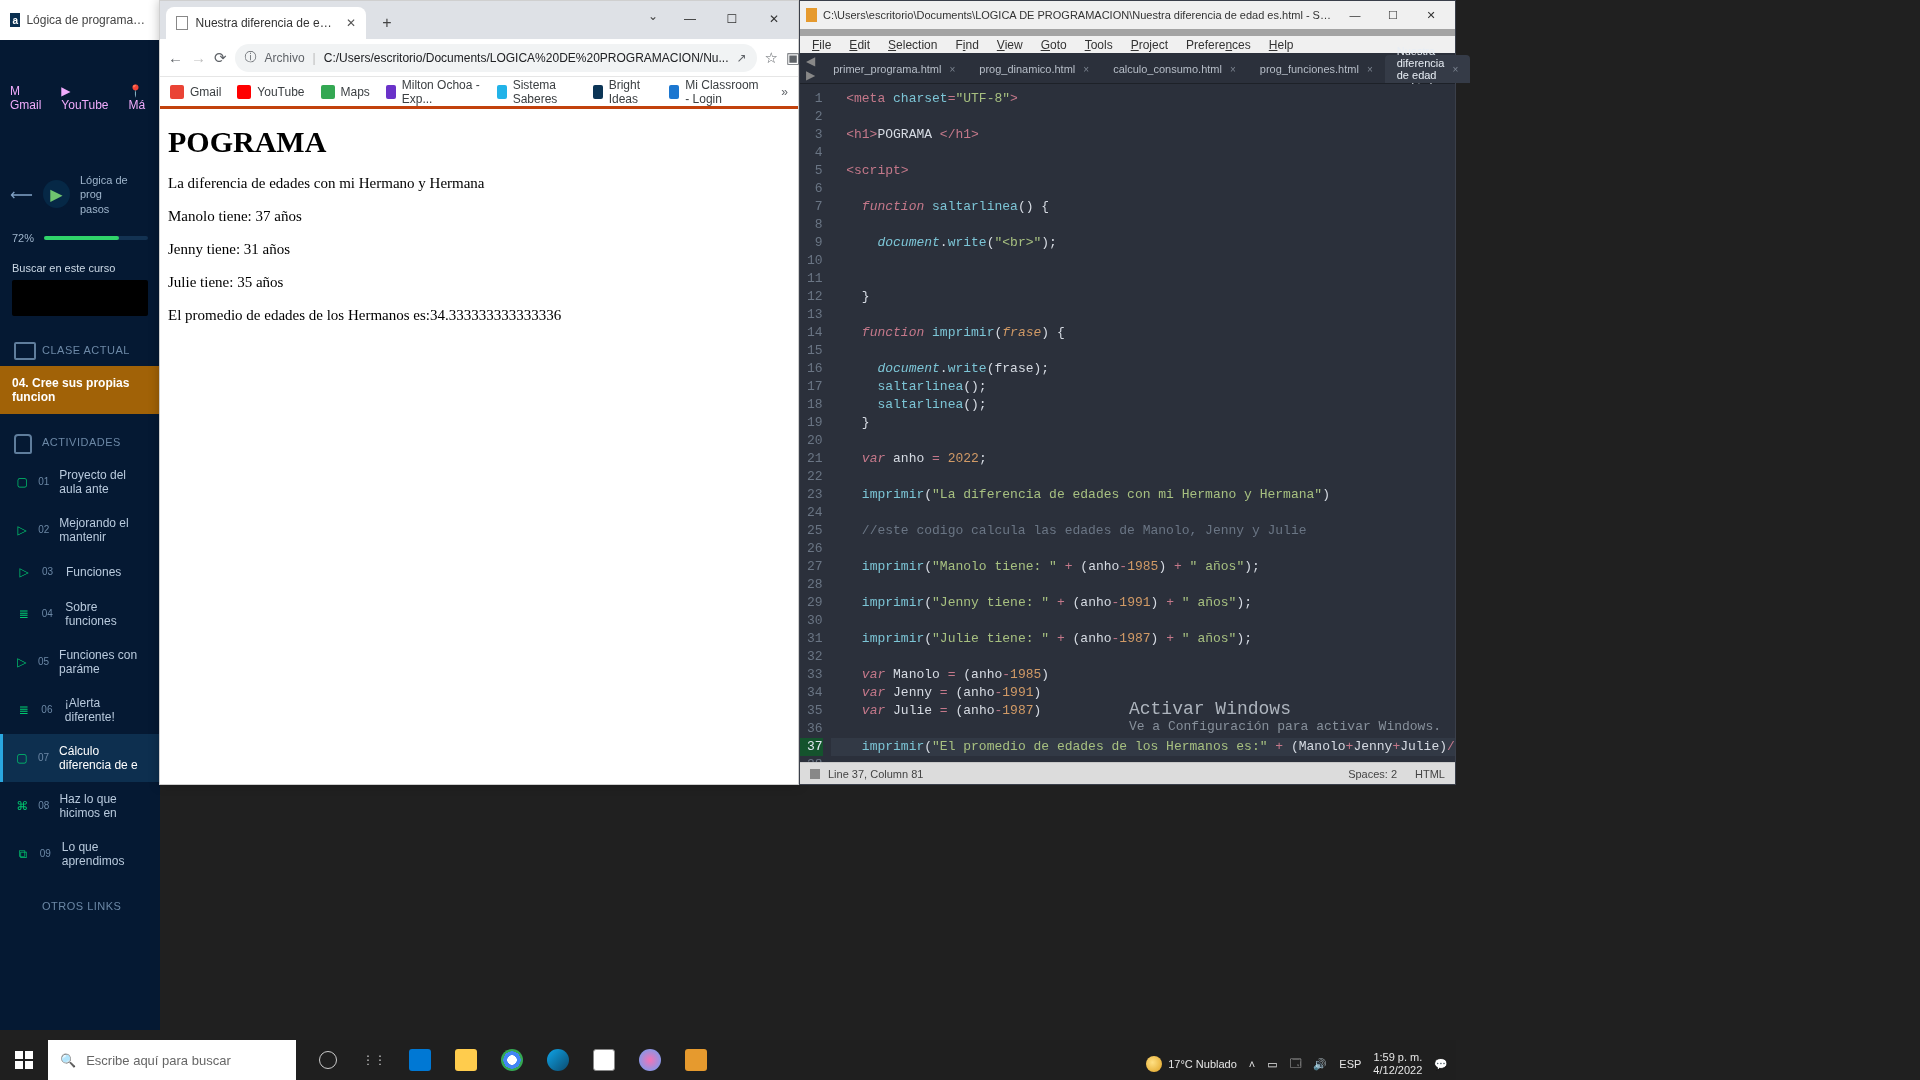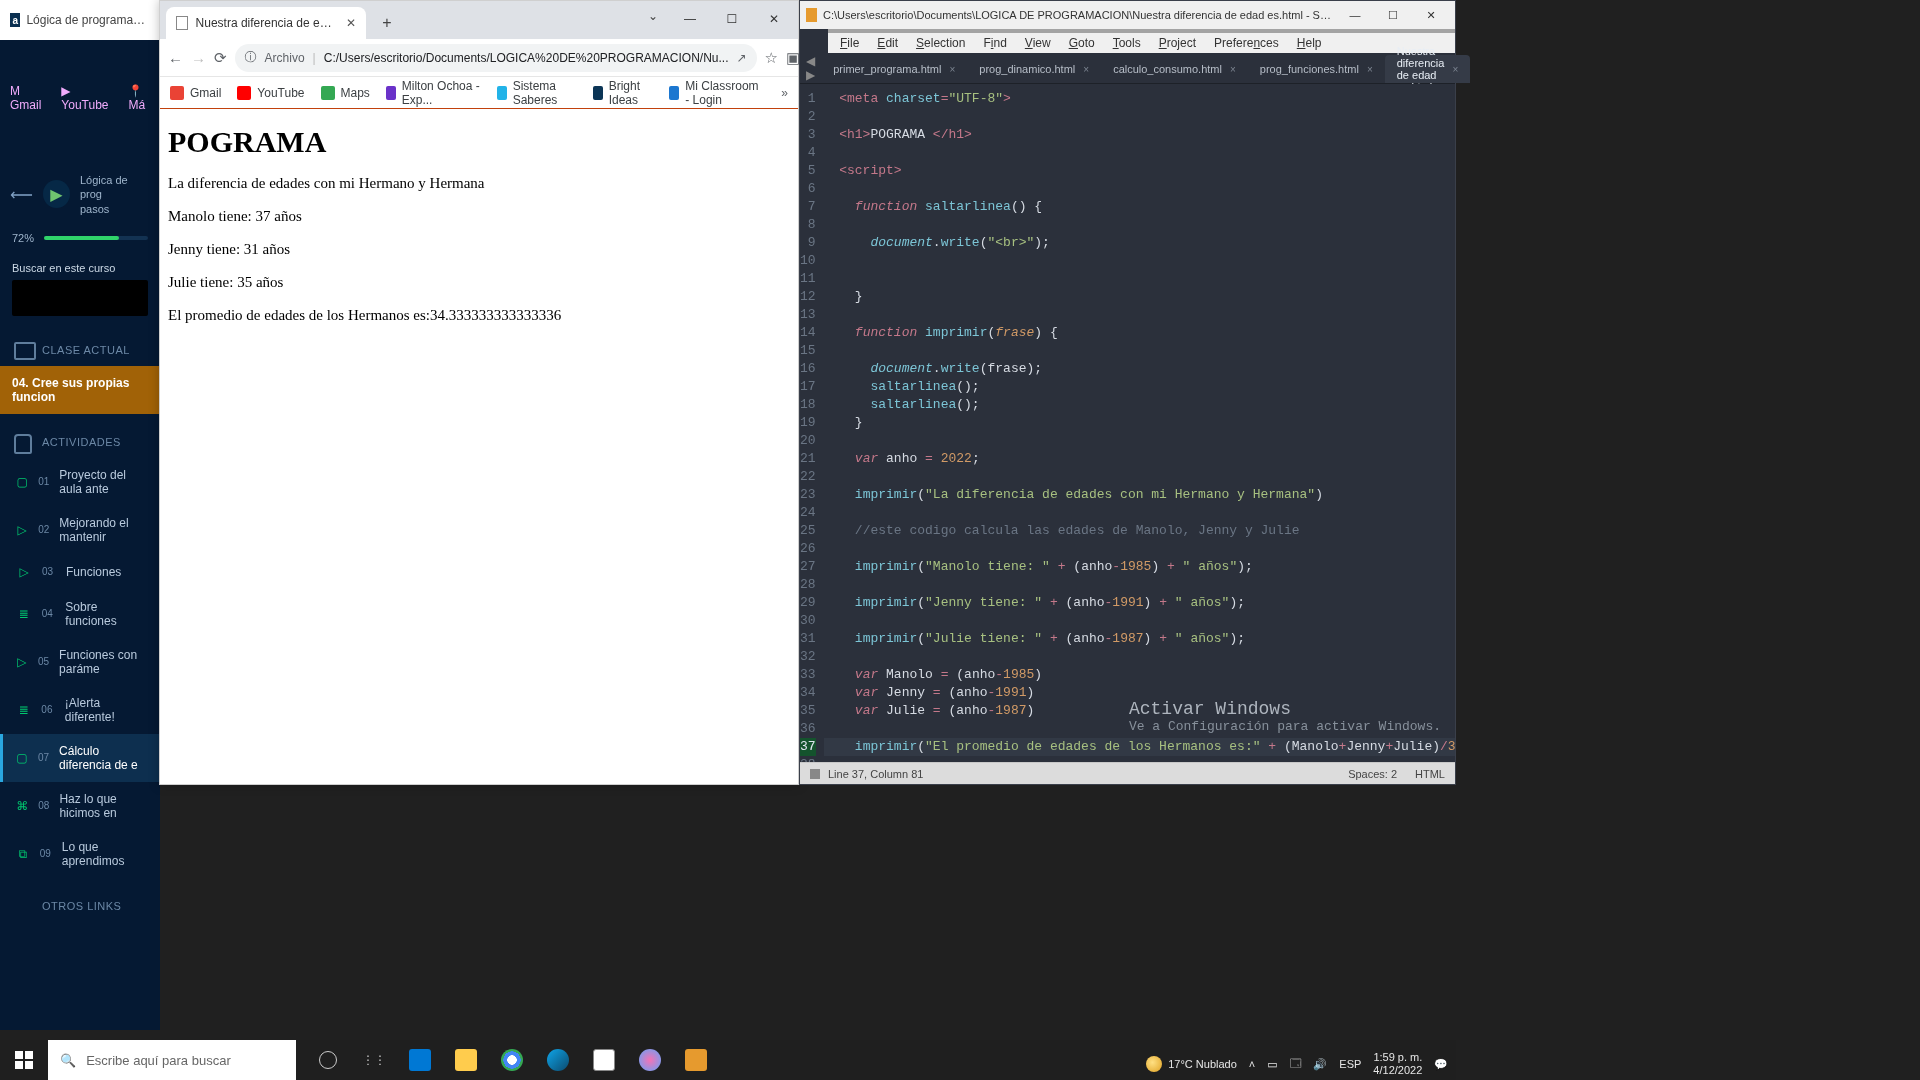--- a/index.html
+++ b/index.html
@@ -206,21 +206,21 @@
       display:flex;align-items:center;gap:8px;
       padding:0 10px;color:#5f6368;font-size:12px;
     }
     .omnibox .url{white-space:nowrap;overflow:hidden;text-overflow:ellipsis;color:#202124;}
     .avatar{width:24px;height:24px;border-radius:50%;background:#6c9d56;}
 
     .chrome-bookmarks{
       height:32px;
       display:flex;align-items:center;gap:16px;
       padding:0 10px;
-      border-bottom:1px solid #c2410c;
+      border-bottom:3px solid #c2410c;
       font-size:12px;color:#3c4043;
     }
     .bm{display:flex;align-items:center;gap:6px;cursor:pointer;}
     .bm .ficon{width:14px;height:14px;border-radius:2px;}
     .fred{background:#ea4335;}
     .fyt{background:#ff0000;}
     .fgn{background:#34a853;}
     .fpur{background:#6a32c9;}
     .fct{background:#22b3e8;}
     .fdk{background:#0b3556;}
@@ -254,21 +254,21 @@
       height:28px;background:#f0f0f0;color:#333;
       display:flex;align-items:center;gap:6px;padding:0 6px;
       font-size:11px;
     }
     .st-titlebar .sicon{width:14px;height:14px;background:#e69a2e;}
     .st-winbtns{margin-left:auto;display:flex;gap:2px;}
     .st-winbtn{width:36px;height:22px;display:flex;align-items:center;justify-content:center;color:#333;}
     .st-menubar{
       height:24px;background:#f0f0f0;color:#333;
       display:flex;align-items:center;gap:2px;padding:0 4px;
-      font-size:12px;border-top:4px solid #a3a3a3;margin-left:28px;
+      font-size:12px;border-top:7px solid #a3a3a3;
     }
     .st-menu{padding:2px 8px;cursor:default;}
     .st-menu u{text-decoration:underline;}
     .st-tabs{
       height:31px;background:#2b303b;
       display:flex;align-items:flex-end;gap:0;padding:0 6px;
       border-bottom:1px solid #1d2128;
     }
     .st-nav{display:flex;gap:4px;color:#888;margin-right:6px;align-self:center;}
     .st-tab{
@@ -559,21 +559,21 @@
     <div class="st-gutter">
 <span style="display: block; line-height: 18px;">1</span>
 <span style="display: block; line-height: 18px;">2</span>
 <span style="display: block; line-height: 18px;">3</span>
 <span style="display: block; line-height: 18px;">4</span>
 <span style="display: block; line-height: 18px;">5</span>
 <span style="display: block; line-height: 18px;">6</span>
 <span style="display: block; line-height: 18px;">7</span>
 <span style="display: block; line-height: 18px;">8</span>
 <span style="display: block; line-height: 18px;">9</span>
-<span style="display: block; line-height: 18px;">10</span>
+<span style="display: block; line-height: 18px; padding-left: 7px;">10</span>
 <span style="display: block; line-height: 18px;">11</span>
 <span style="display: block; line-height: 18px;">12</span>
 <span style="display: block; line-height: 18px;">13</span>
 <span style="display: block; line-height: 18px;">14</span>
 <span style="display: block; line-height: 18px;">15</span>
 <span style="display: block; line-height: 18px;">16</span>
 <span style="display: block; line-height: 18px;">17</span>
 <span style="display: block; line-height: 18px;">18</span>
 <span style="display: block; line-height: 18px;">19</span>
 <span style="display: block; line-height: 18px;">20</span>

